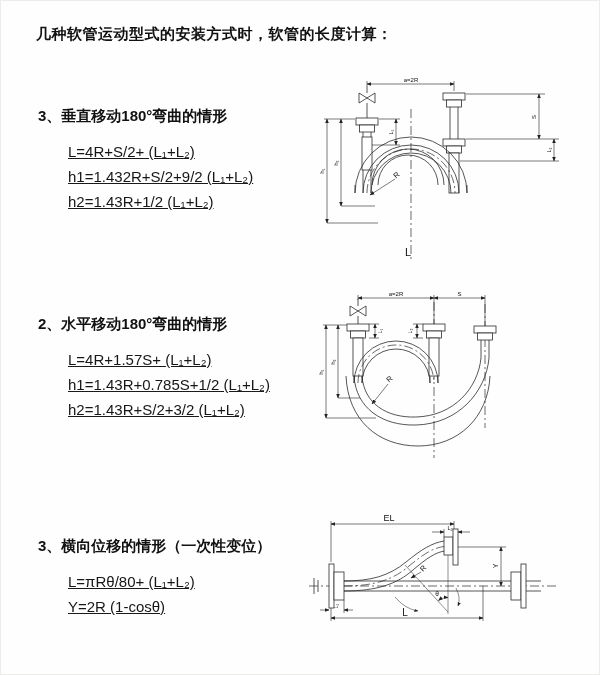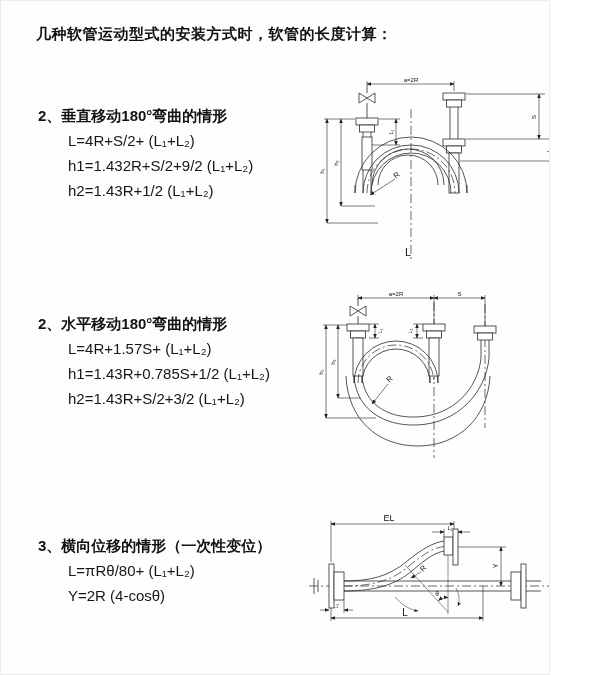--- a/index.html
+++ b/index.html
@@ -1,40 +1,40 @@
 <!DOCTYPE html>
 <html><head>
 <meta charset="utf-8">
 <style>
   * { margin:0; padding:0; box-sizing:border-box; }
   html,body { width:600px; height:675px; }
   body { background:#fff; font-family:"Liberation Sans","DejaVu Sans",sans-serif; color:#1a1a1a; }
-  .page { position:absolute; left:0; top:0; width:550px; height:675px; background:#fefefe; border:1px solid #ececea; overflow:hidden; }
+  .page { position:absolute; left:0; top:0; width:600px; height:675px; background:#fefefe; border:1px solid #ececea; overflow:hidden; }
   .title { position:absolute; left:35px; top:24px; font-size:15px; font-weight:bold; letter-spacing:.5px; color:#111; white-space:nowrap; }
   .sec { position:absolute; left:37px; }
   .sec-heading { font-size:15px; font-weight:bold; color:#111; white-space:nowrap; }
-  .formulas { list-style:none; margin-top:2px; }
+  .formulas { list-style:none; margin-top:13px;text-decoration:underline; }
   .formula { font-size:15px; line-height:25px; padding-left:30px; white-space:nowrap; color:#161616; }
   .diag { position:absolute; }
   .diag .ln { stroke:#2b2b2b; stroke-width:.8; fill:none; }
   .diag .ln rect { fill:#fff; }
   .diag .dim { stroke:#222; stroke-width:.6; fill:none; }
   .diag text { stroke:none; fill:#111; font-family:"Liberation Sans","DejaVu Sans",sans-serif; }
   .cl { stroke-dasharray:9 3 2 3; stroke-width:.7; }
   .thin { stroke-width:.5; }
 </style>
 </head>
 <body>
 
 <div class="page">
 
   <div class="title">几种软管运动型式的安装方式时，软管的长度计算：</div>
 
   <div class="sec" style="top:106px;">
-    <div class="sec-heading">2、垂直移动180°弯曲的情形</div>
+    <div class="sec-heading">3、垂直移动180°弯曲的情形</div>
     <ul class="formulas">
       <li class="formula">L=4R+S/2+ (L₁+L₂)</li>
       <li class="formula">h1=1.432R+S/2+9/2 (L₁+L₂)</li>
       <li class="formula">h2=1.43R+1/2 (L₁+L₂)</li>
     </ul>
   </div>
 
   <svg class="diag" style="left:310px;top:72px;" width="285" height="190" viewBox="0 0 285 190">
     <defs>
       <marker id="arr" viewBox="0 0 10 10" refX="9" refY="5" markerWidth="8" markerHeight="8" orient="auto-start-reverse">
@@ -184,21 +184,21 @@
 
       <path d="M72,96 L56,116" marker-end="url(#arr)"></path>
       <text x="75" y="93" font-size="7.5" text-anchor="middle" transform="rotate(-40 75 93)">R</text>
     </g>
   </svg>
 
   <div class="sec" style="top:536px;">
     <div class="sec-heading">3、横向位移的情形（一次性变位）</div>
     <ul class="formulas">
       <li class="formula">L=πRθ/80+ (L₁+L₂)</li>
-      <li class="formula">Y=2R (4-cosθ)</li>
+      <li class="formula">Y=2R (1-cosθ)</li>
     </ul>
   </div>
 
   <svg class="diag" style="left:300px;top:505px;" width="300" height="155" viewBox="0 0 300 155">
     <g class="ln">
       <path class="cl" d="M8,80 H258"></path>
       <path d="M13,72 V88 M17,74 V86"></path>
       <g>
         <rect x="28" y="58" width="5" height="44"></rect>
         <rect x="33" y="66" width="10" height="28"></rect>

